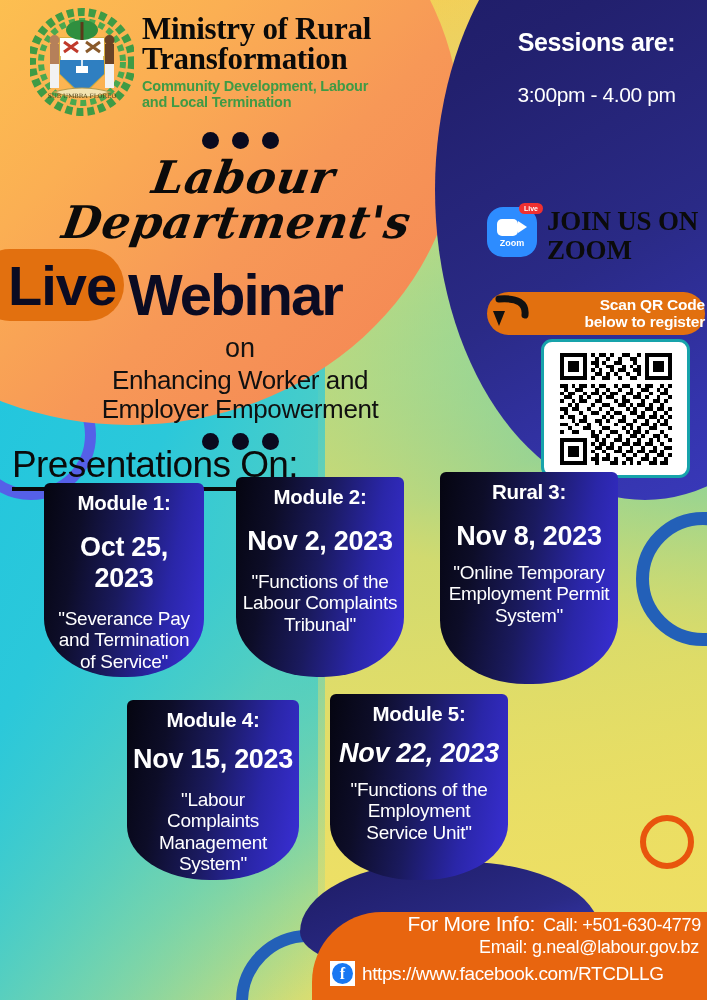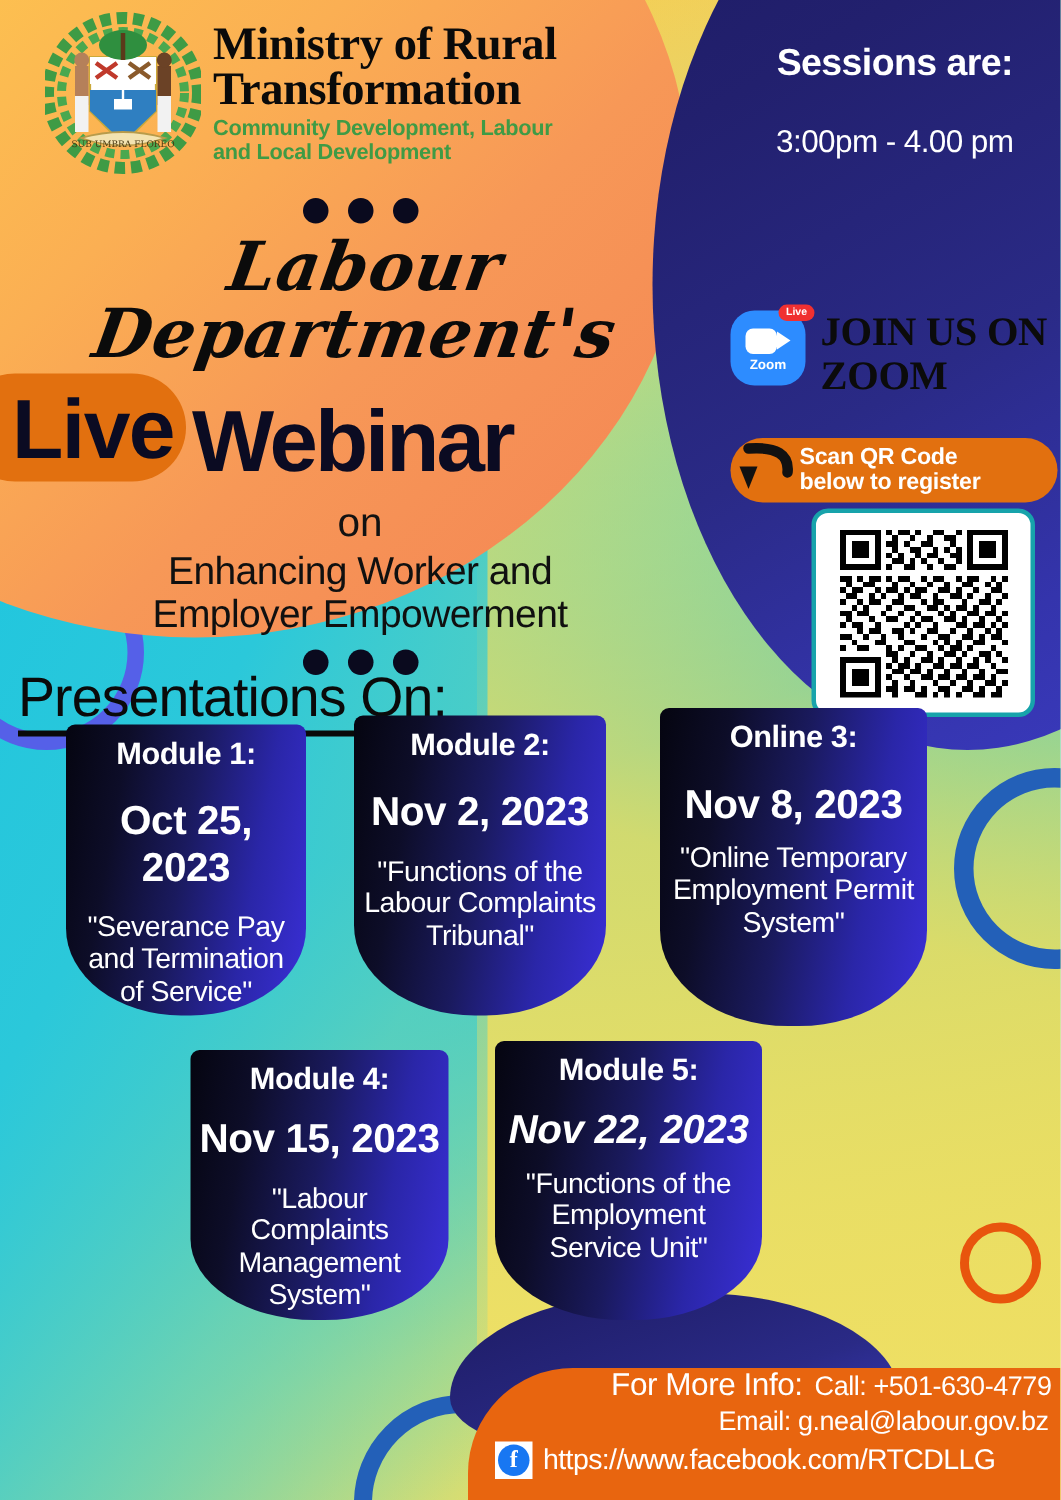--- a/index.html
+++ b/index.html
@@ -165,21 +165,21 @@
     margin-left:8px;font-family:"Liberation Serif",serif;font-weight:bold;
     font-size:27px;line-height:1.08;color:#0b0b0b;letter-spacing:-.2px;
   }
 
   
   #scan-pill{
     position:absolute;left:487px;top:292px;width:218px;height:43px;border-radius:22px;
     background:#e2700f;z-index:9;display:flex;align-items:center;
   }
   #scan-arrow{width:44px;height:38px;flex:0 0 auto;margin-left:4px;}
-  #scan-text{color:#fff;font-weight:bold;font-size:15.5px;line-height:1.08;text-align:left;flex:1;letter-spacing:-.2px;margin-left:-2px;}
+  #scan-text{color:#fff;font-weight:bold;font-size:15.5px;line-height:1.08;text-align:right;flex:1;letter-spacing:-.2px;margin-left:-2px;}
 
   
   #qr-wrap{
     position:absolute;left:541px;top:339px;width:143px;height:133px;
     background:#fff;border:3px solid #17a3ab;border-radius:11px;z-index:9;
     display:flex;align-items:center;justify-content:center;
   }
   #qr{width:118px;height:112px;}
 
   
@@ -268,21 +268,21 @@
         <text x="52" y="90" font-size="6" text-anchor="middle" fill="#4a3a12" font-family="DejaVu Serif, serif">SUB UMBRA FLOREO</text>
       </svg>
     </span>
     <div id="ministry-text">
       <div id="ministry-title">
         <div>Ministry of Rural</div>
         <div>Transformation</div>
       </div>
       <div id="ministry-sub">
         <div>Community Development, Labour</div>
-        <div>and Local Development</div>
+        <div>and Local Termination</div>
       </div>
     </div>
   </div>
 
   <div id="sessions">
     <div id="sessions-label">Sessions are:</div>
     <div id="sessions-time">3:00pm - 4.00 pm</div>
   </div>
 
   <div id="titleblock">
@@ -575,21 +575,21 @@
     <div class="m-title">Module 1:</div>
     <div class="m-date">Oct 25, 2023</div>
     <div class="m-topic">"Severance Pay and Termination of Service"</div>
   </div>
   <div class="shield" id="shield-2">
     <div class="m-title">Module 2:</div>
     <div class="m-date">Nov 2, 2023</div>
     <div class="m-topic">"Functions of the Labour Complaints Tribunal"</div>
   </div>
   <div class="shield" id="shield-3">
-    <div class="m-title">Online 3:</div>
+    <div class="m-title">Rural 3:</div>
     <div class="m-date">Nov 8, 2023</div>
     <div class="m-topic">"Online Temporary Employment Permit System"</div>
   </div>
   <div class="shield" id="shield-4">
     <div class="m-title">Module 4:</div>
     <div class="m-date">Nov 15, 2023</div>
     <div class="m-topic">"Labour Complaints Management System"</div>
   </div>
   <div class="shield" id="shield-5">
     <div class="m-title">Module 5:</div>

